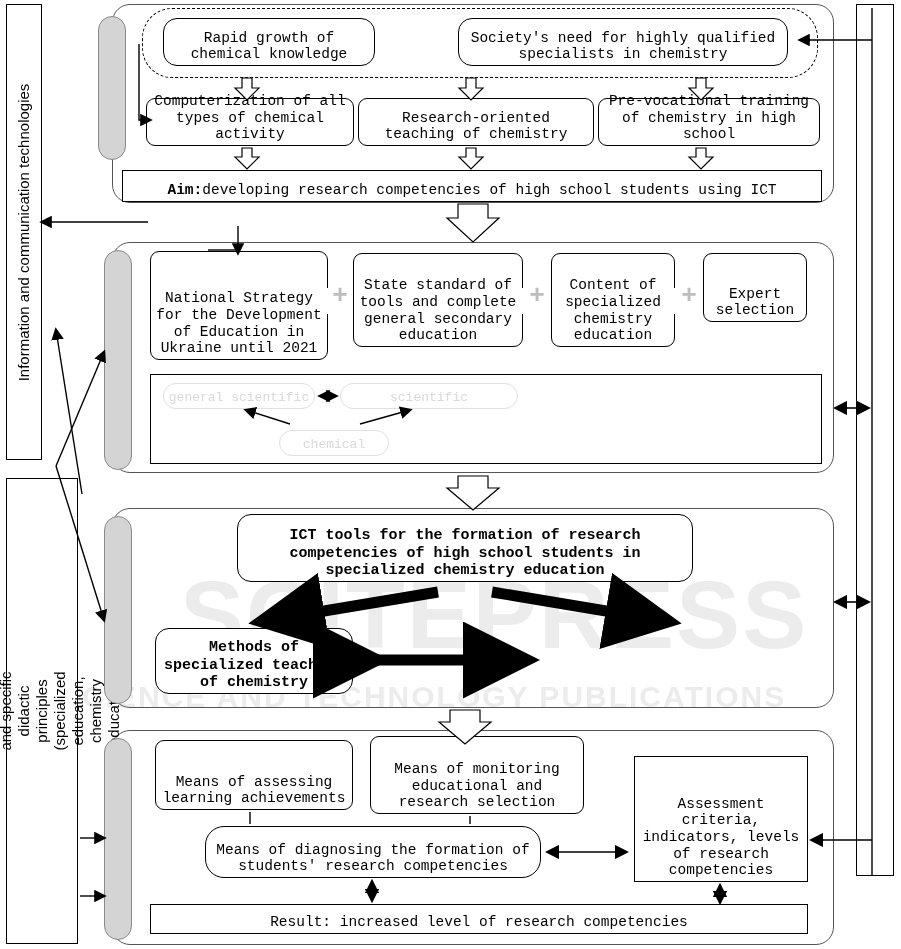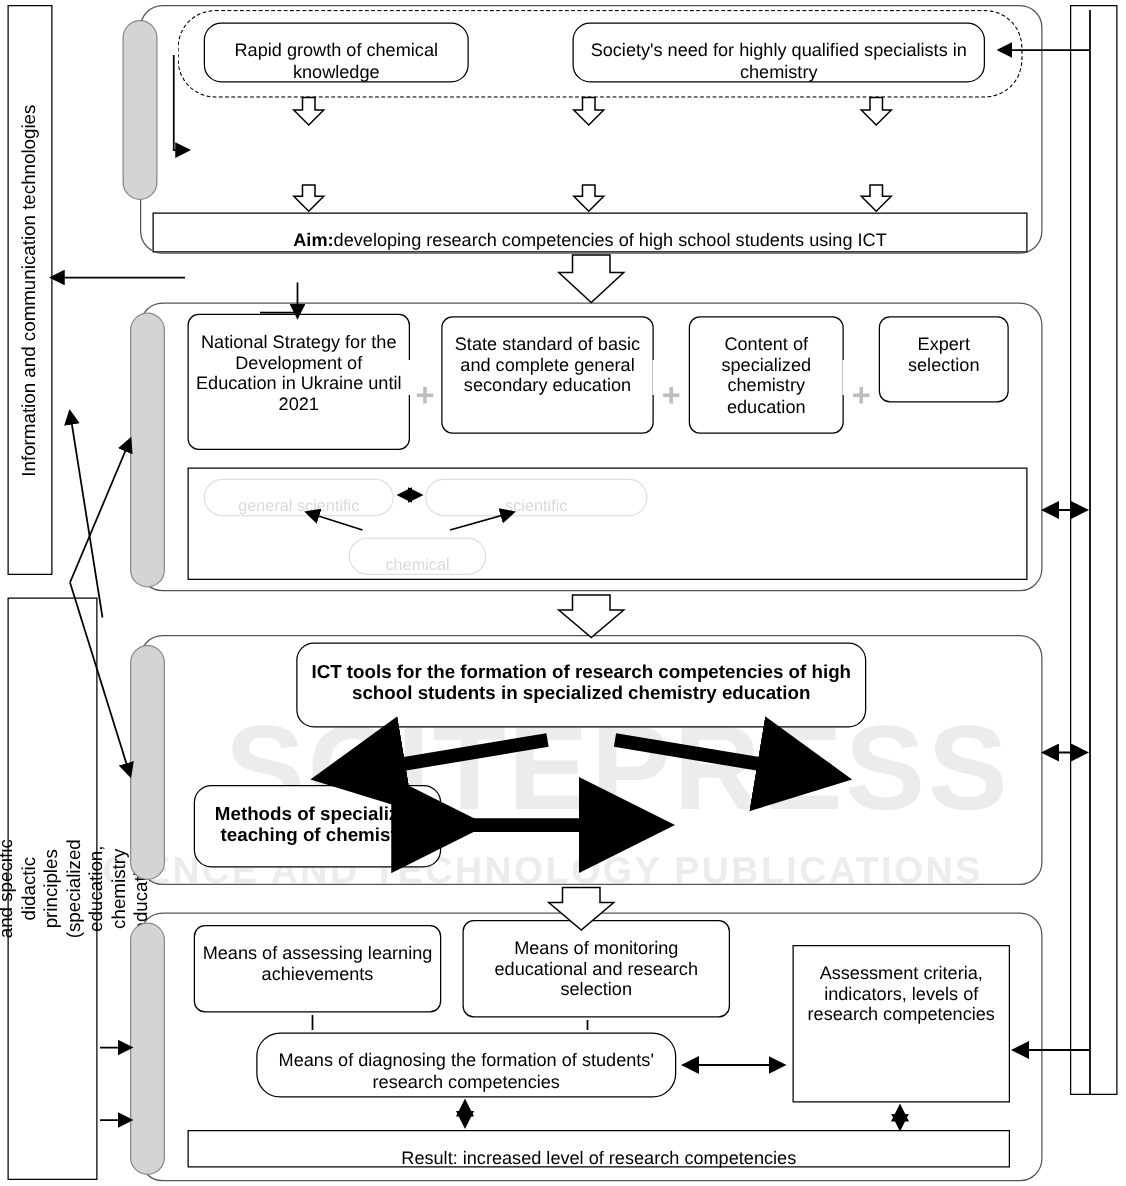--- a/index.html
+++ b/index.html
@@ -43,28 +43,29 @@
     left: 60px;
     top: 680px;
     font-size: 30px;
   }
   .box {
     position: absolute;
     box-sizing: border-box;
     border: 1px solid #000;
     background: #ffffff;
     display: flex;
-    align-items: flex-start;
+    align-items: flex-end;
     justify-content: center;
     text-align: center;
     font-size: 14.5px;
     line-height: 1.15;
     color: #000;
-    padding: 14px 4px;
+    padding: 2px 4px;
     z-index: 3;
+    font-family: Liberation Mono, monospace;
   }
   .rounded {
     border-radius: 14px;
   }
   .roundedsm {
     border-radius: 9px;
   }
   .pill {
     border-radius: 999px;
   }
@@ -164,34 +165,43 @@
 
   <div class="dashgroup" style="left:142px; top:8px; width:676px; height:70px;"></div>
 
   <div class="box rounded" style="left:163px; top:18px; width:212px; height:48px;">
     <span>Rapid growth of chemical knowledge</span>
   </div>
   <div class="box rounded" style="left:458px; top:18px; width:330px; height:48px;">
     <span>Society's need for highly qualified specialists in chemistry</span>
   </div>
 
+  <div class="box roundedsm" style="left:146px; top:98px; width:208px; height:48px;">
+    <span>Computerization of all types of chemical activity</span>
+  </div>
+  <div class="box roundedsm" style="left:358px; top:98px; width:236px; height:48px;">
+    <span>Research-oriented teaching of chemistry</span>
+  </div>
+  <div class="box roundedsm" style="left:598px; top:98px; width:222px; height:48px;">
+    <span>Pre-vocational training of chemistry in high school</span>
+  </div>
 
   <div class="box" style="left:122px; top:170px; width:700px; height:32px; justify-content:center;">
     <span class="bold">Aim:</span>
       <span> developing research competencies of high school students using ICT</span>
   </div>
 
   <div class="box roundedsm" style="left:150px; top:251px; width:178px; height:109px;">
     <span>National Strategy for the Development of Education in Ukraine until 2021</span>
   </div>
   <div class="box nobord bold" style="left:325px; top:288px; width:30px; height:26px; font-size:26px; color:#bdbdbd;">
     <span>+</span>
   </div>
   <div class="box roundedsm" style="left:353px; top:253px; width:170px; height:94px;">
-    <span>State standard of basic and complete general secondary education</span>
+    <span>State standard of tools and complete general secondary education</span>
   </div>
   <div class="box nobord bold" style="left:522px; top:288px; width:30px; height:26px; font-size:26px; color:#bdbdbd;">
     <span>+</span>
   </div>
   <div class="box roundedsm" style="left:551px; top:253px; width:124px; height:94px;">
     <span>Content of specialized chemistry education</span>
   </div>
   <div class="box nobord bold" style="left:674px; top:288px; width:30px; height:26px; font-size:26px; color:#bdbdbd;">
     <span>+</span>
   </div>

